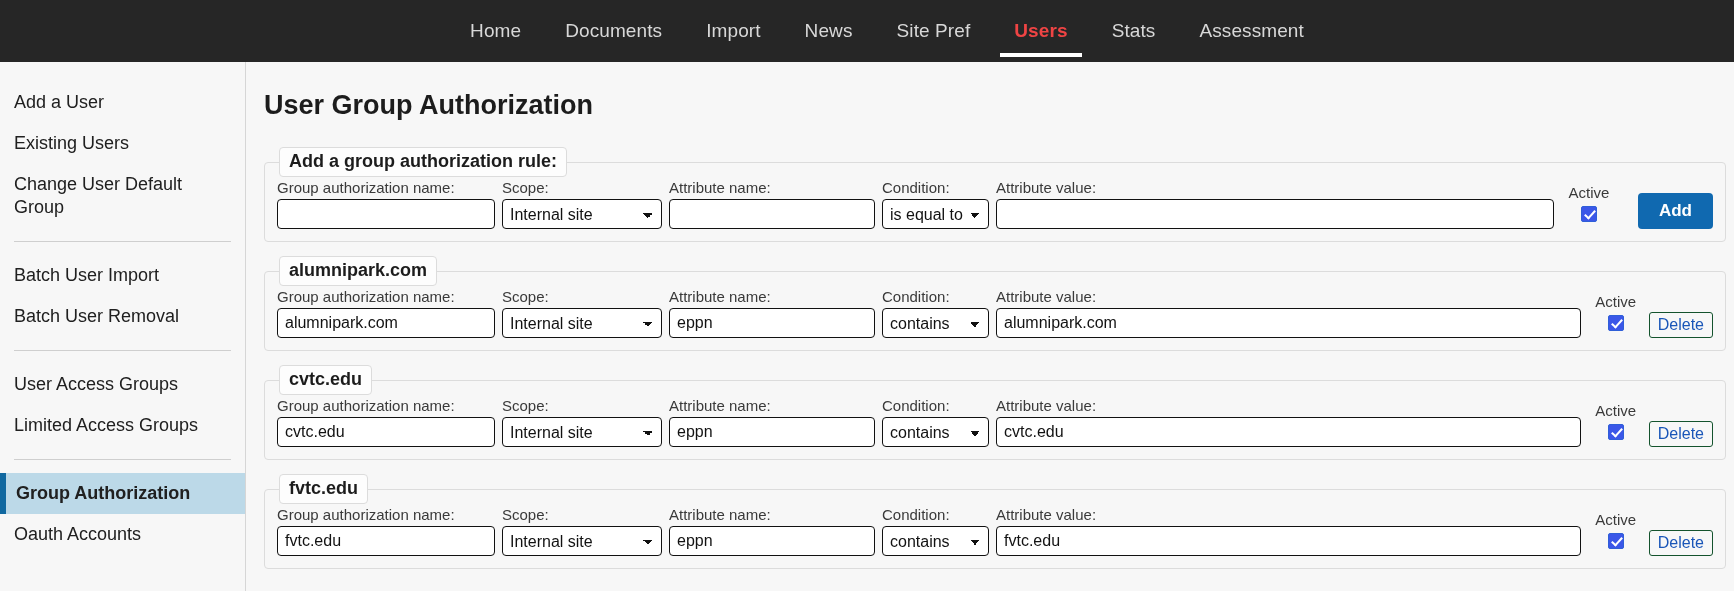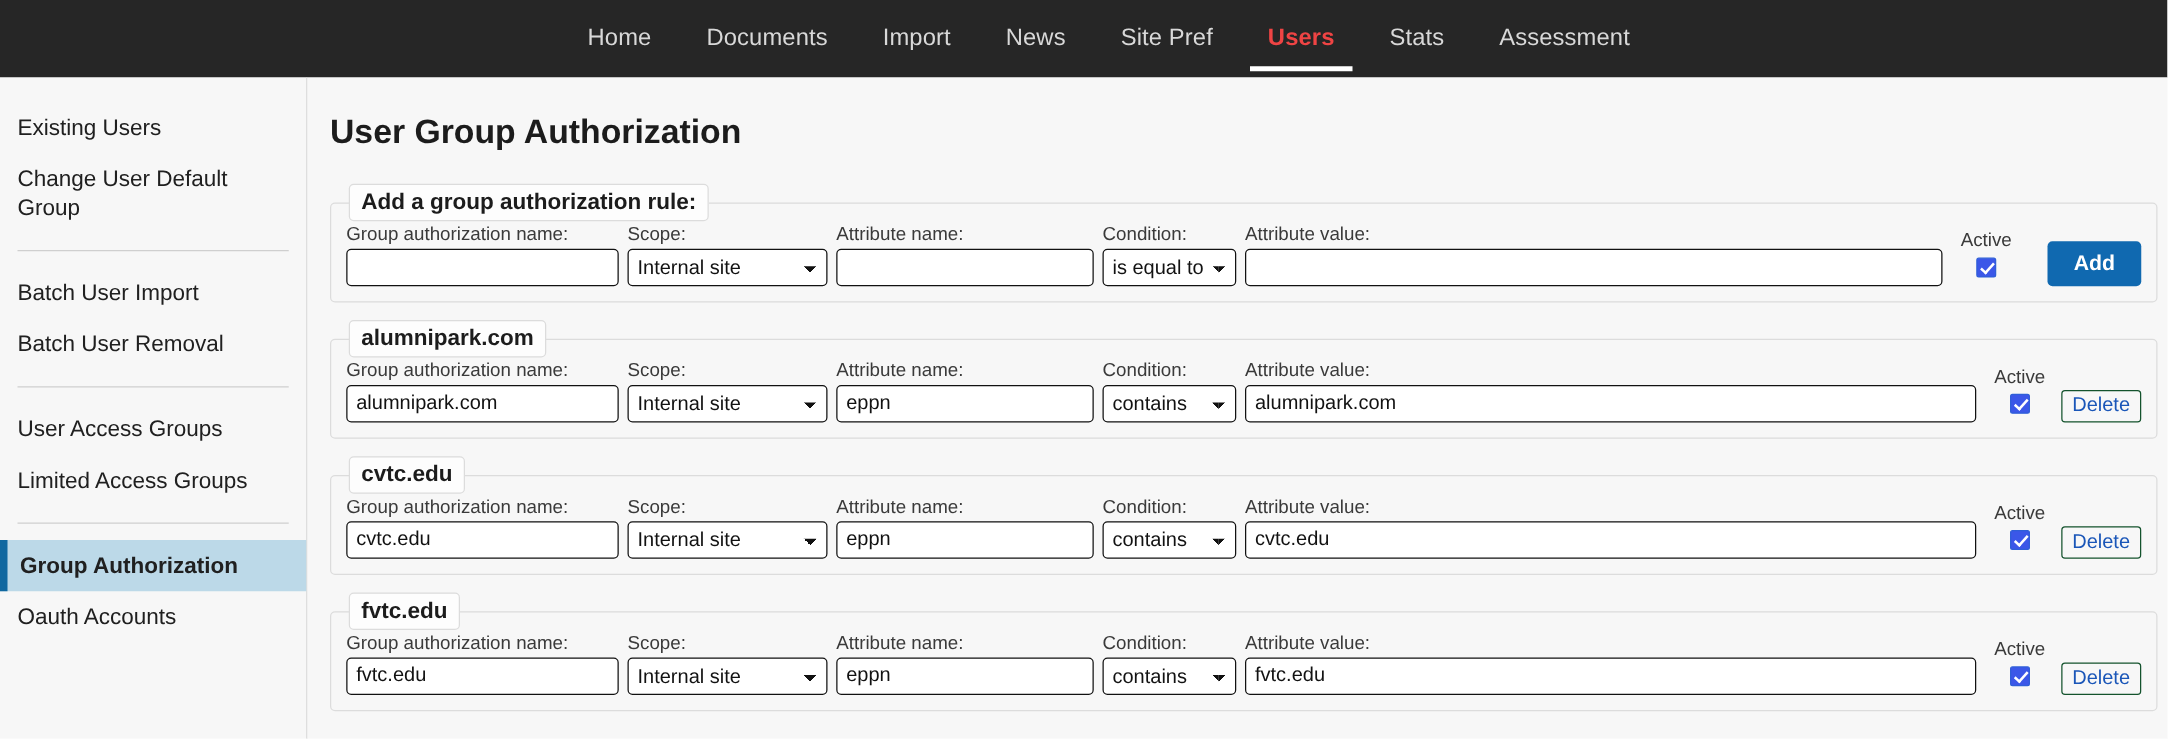--- a/index.html
+++ b/index.html
@@ -238,20 +238,21 @@
     <div class="nav-item">Site Pref</div>
     <div class="nav-item active">Users</div>
     <div class="nav-item">Stats</div>
     <div class="nav-item">Assessment</div>
   </div>
 </div>
 
 <div class="page">
 
   <div class="sidebar">
+    <div class="side-item">Add a User</div>
     <div class="side-item">Existing Users</div>
     <div class="side-item">Change User Default Group</div>
     <div class="side-sep"></div>
     <div class="side-item">Batch User Import</div>
     <div class="side-item">Batch User Removal</div>
     <div class="side-sep"></div>
     <div class="side-item">User Access Groups</div>
     <div class="side-item">Limited Access Groups</div>
     <div class="side-sep"></div>
     <div class="side-item active">Group Authorization</div>

